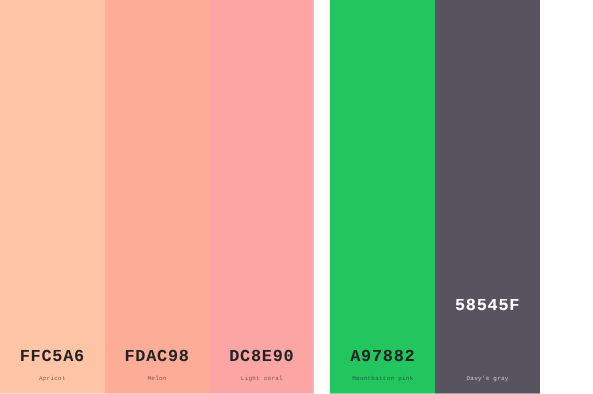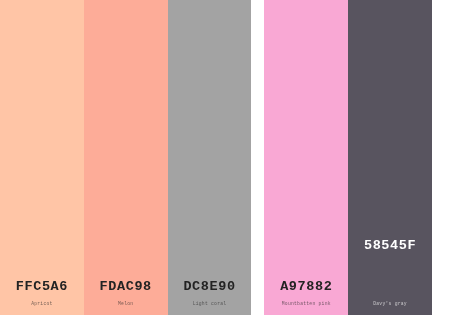--- a/index.html
+++ b/index.html
@@ -59,26 +59,26 @@
   <div class="swatch dark-text" style="background-color: rgb(255, 197, 166);">
     <div class="swatch-hex">FFC5A6</div>
     <div class="swatch-name">Apricot</div>
   </div>
 
   <div class="swatch dark-text" style="background-color: rgb(253, 172, 152);">
     <div class="swatch-hex">FDAC98</div>
     <div class="swatch-name">Melon</div>
   </div>
 
-  <div class="swatch dark-text" style="background-color: #a3a3a3;">
+  <div class="swatch dark-text" style="background-color: #fca5a5;">
     <div class="swatch-hex">DC8E90</div>
     <div class="swatch-name">Light coral</div>
   </div>
 
-  <div class="swatch dark-text" style="background-color: #f9a8d4; margin-left: 13px;">
+  <div class="swatch dark-text" style="background-color: #22c55e; margin-left: 13px;">
     <div class="swatch-hex">A97882</div>
     <div class="swatch-name">Mountbatten pink</div>
   </div>
 
   <div class="swatch light-text" style="background-color: rgb(88, 84, 95); gap: 41px;">
     <div class="swatch-hex">58545F</div>
     <div class="swatch-name">Davy's gray</div>
   </div>
 
 </div>

